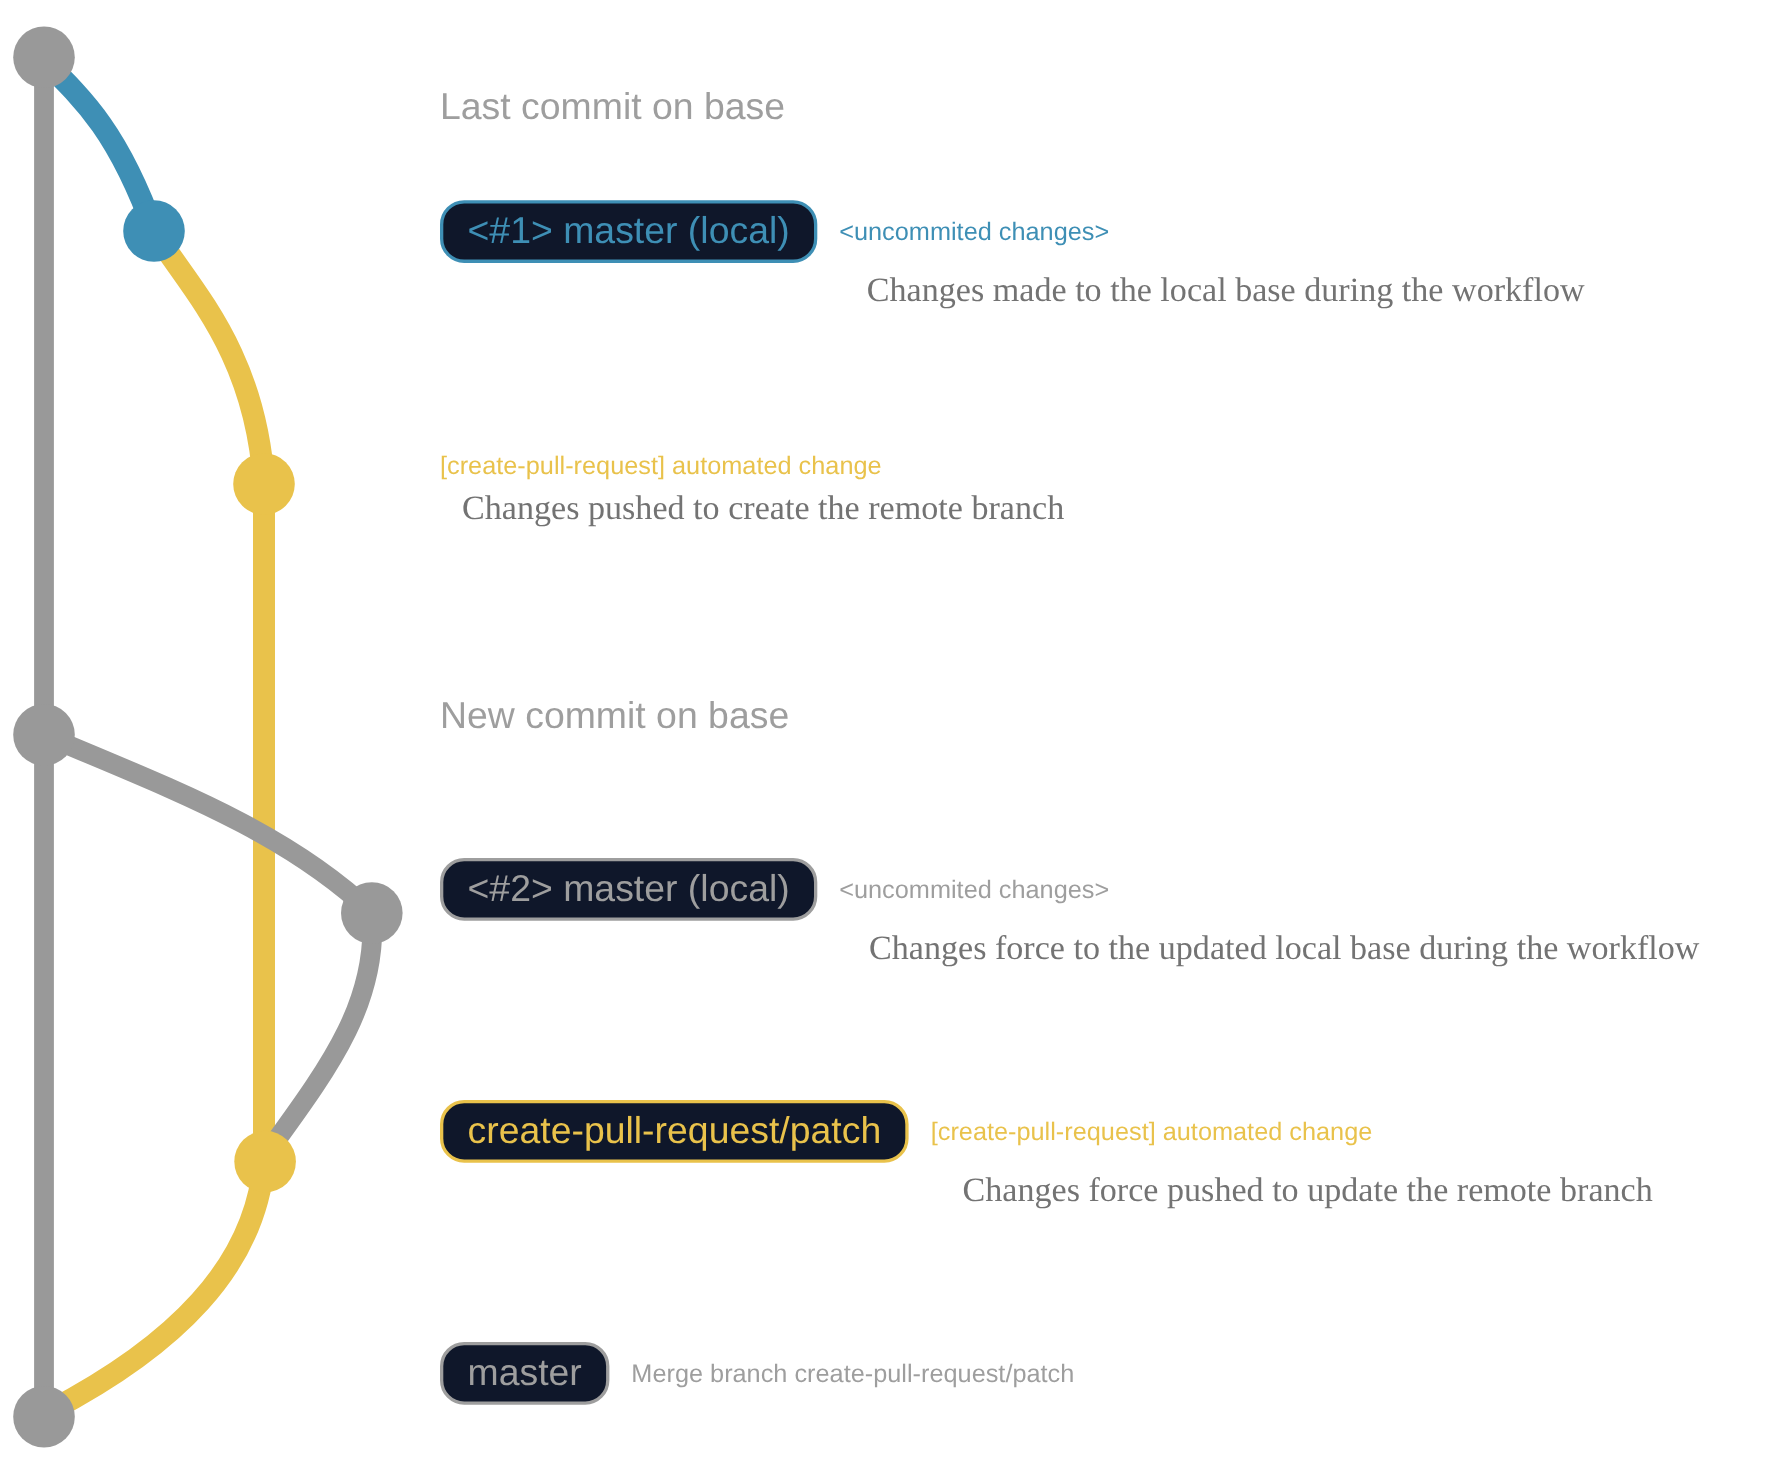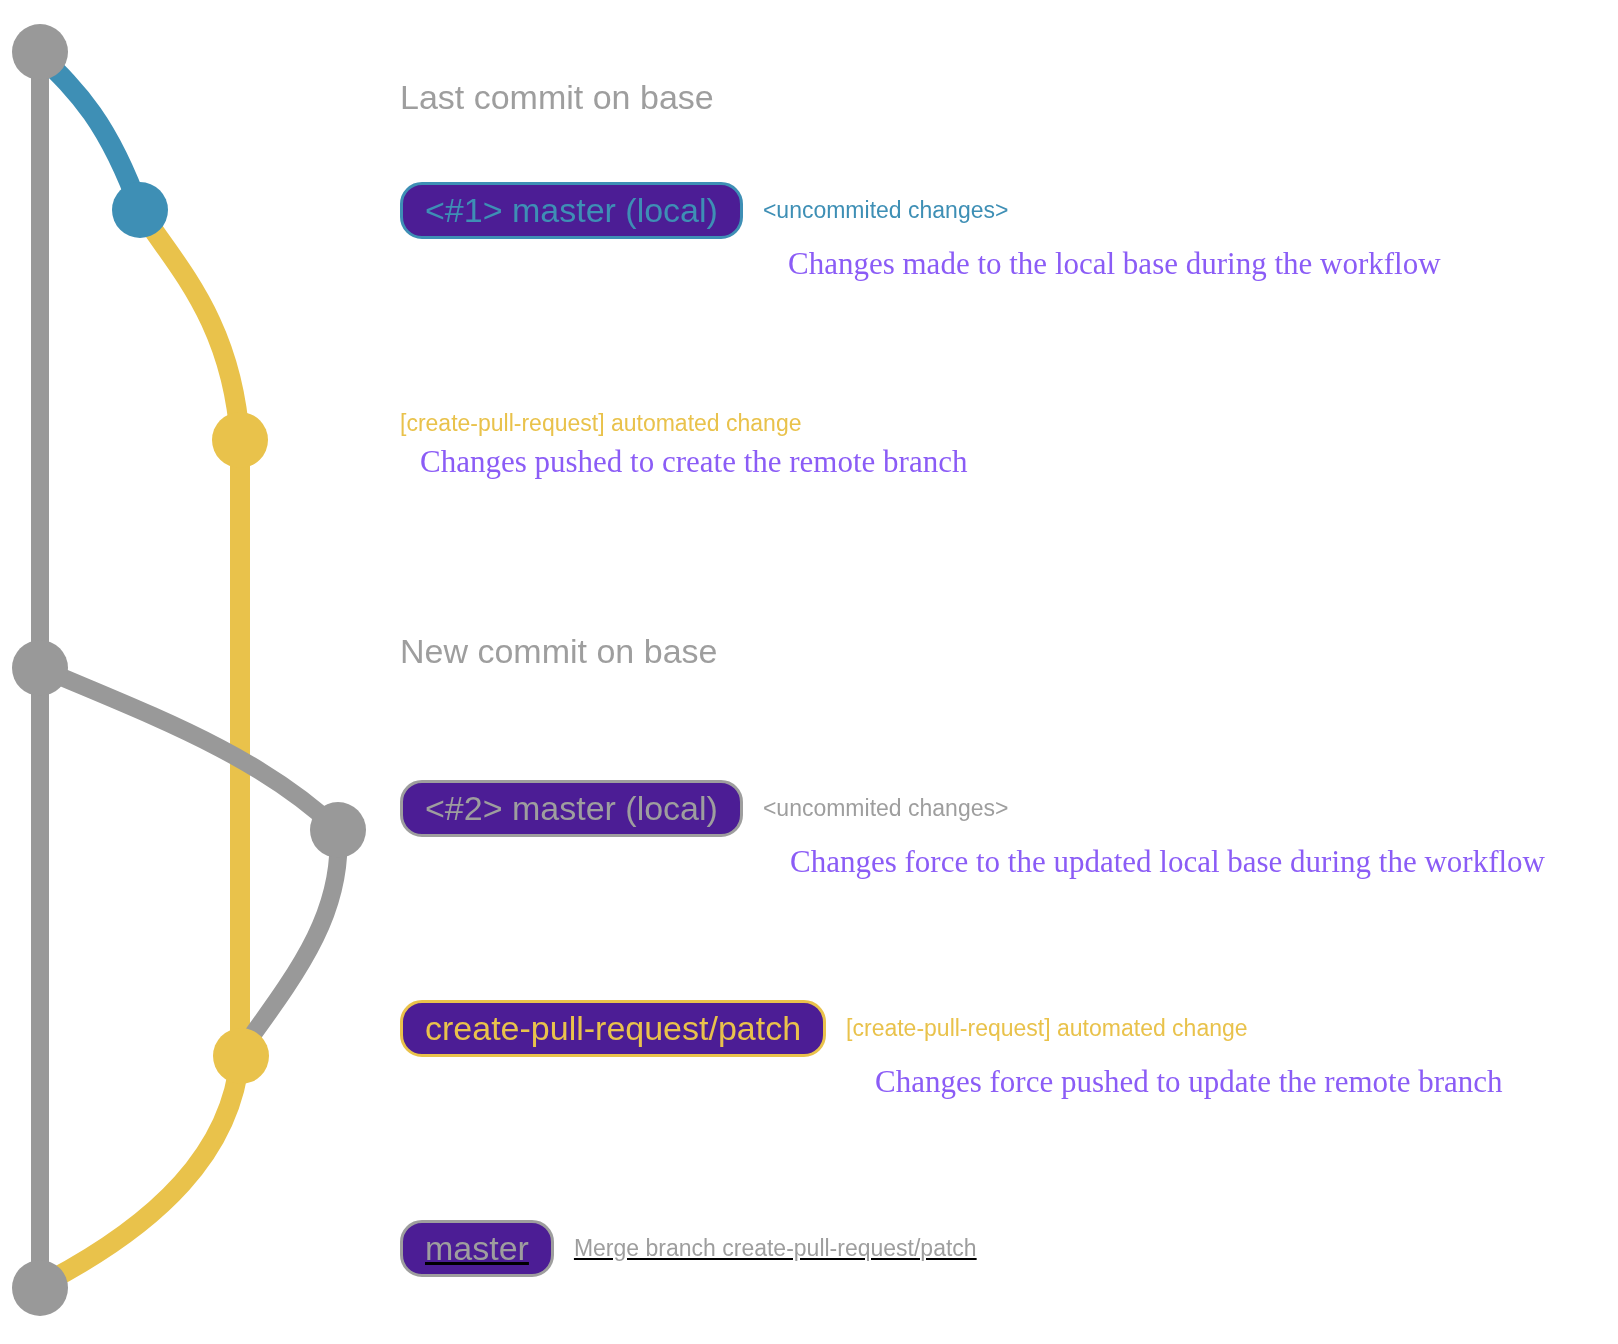--- a/index.html
+++ b/index.html
@@ -7,25 +7,25 @@
     width:1618px;height:1344px;position:relative;background:#ffffff;
     font-family:"Liberation Sans",sans-serif;overflow:hidden;
   }
   #graph{position:absolute;left:0;top:0;}
   .note{position:absolute;font-size:34px;color:var(--graytext);white-space:nowrap;}
   .row{position:absolute;white-space:nowrap;}
   .line1{display:flex;align-items:center;gap:20px;}
   .badge{
     display:inline-flex;align-items:center;justify-content:center;
     border:3px solid;border-radius:22px;padding:5px 22px;
-    font-size:34px;line-height:1.2;background:#4c1d95;
+    font-size:34px;line-height:1.2;background:#0f172a;
   }
   .title{font-size:23px;}
   .desc{
-    font-family:"Liberation Serif",serif;font-size:31px;color:#8b5cf6;
+    font-family:"Liberation Serif",serif;font-size:31px;color:#737373;
     margin-top:7px;
   }
   .blue{color:var(--blue);border-color:var(--blue);}
   .yellow{color:var(--yellow);border-color:var(--yellow);}
   .gray{color:var(--graytext);border-color:var(--graytext);}
   .stroke-gray{stroke:var(--grayline);}
   .stroke-blue{stroke:var(--blue);}
   .stroke-yellow{stroke:var(--yellow);}
   .fill-gray{fill:var(--grayline);}
   .fill-blue{fill:var(--blue);}
@@ -81,18 +81,18 @@
 </div>
 
 <div class="row" style="left:400px;top:1000px;">
   <div class="line1">
     <span class="badge yellow">create-pull-request/patch</span>
     <span class="title yellow">[create-pull-request] automated change</span>
   </div>
   <div class="desc" style="margin-left:475px;text-align:right;">Changes force pushed to update the remote branch</div>
 </div>
 
-<div class="row" style="left:400px;top:1220px;text-decoration:underline;">
+<div class="row" style="left:400px;top:1220px;">
   <div class="line1">
     <span class="badge gray">master</span>
     <span class="title gray">Merge branch create-pull-request/patch</span>
   </div>
 </div>
 
 </body></html>

